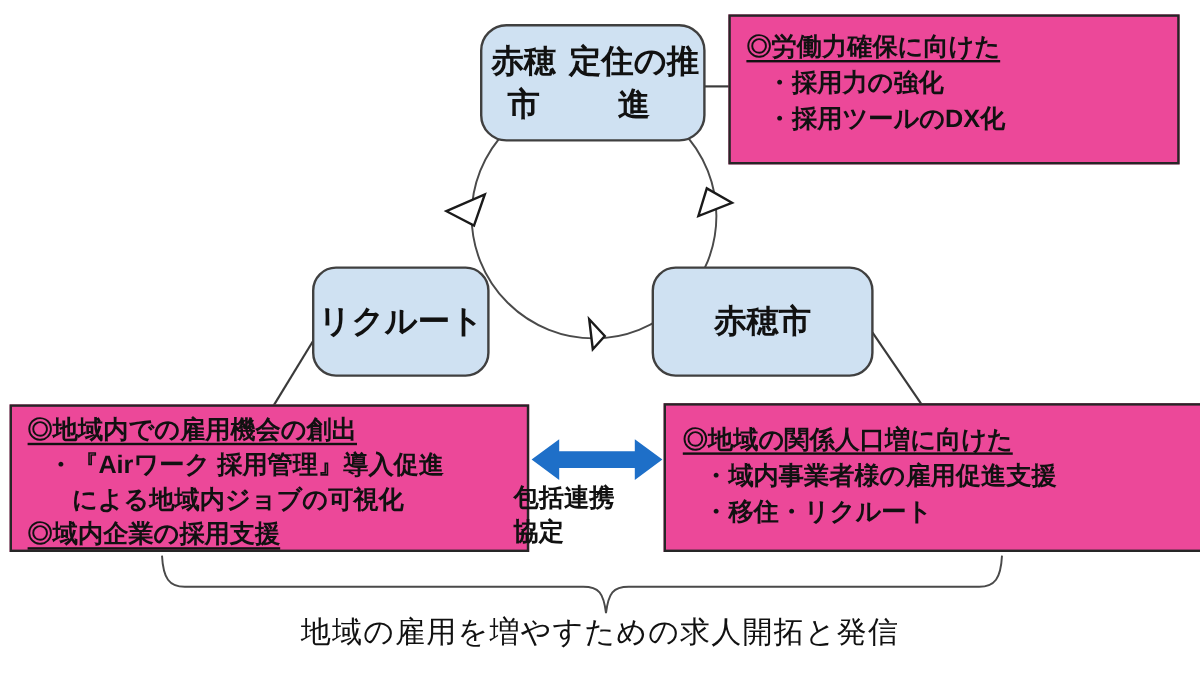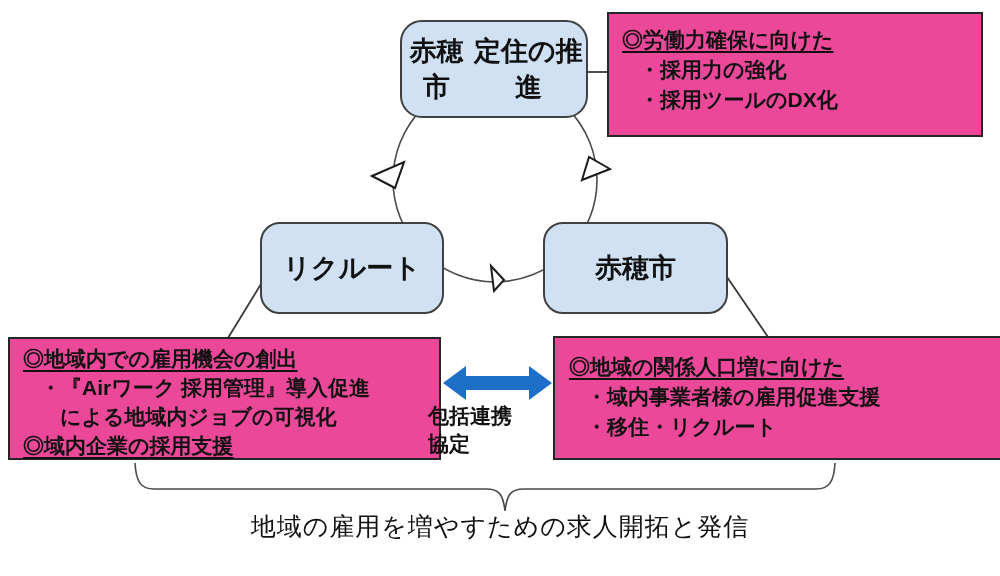--- a/index.html
+++ b/index.html
@@ -62,21 +62,21 @@
 
     <polygon class="bluearrow" points="443,383 466,366 466,376 529,376 529,366 552,383 529,400 529,390 466,390 466,400"></polygon>
 
     <path class="stroke-line" d="M135,463 C136,482 141,489 154,489 L486,489 C499,489 503,494 505,511 C507,494 511,489 524,489 L816,489 C829,489 834,482 835,463"></path>
   </svg>
 
   <div class="node" style="left:400px;top:20px;width:188px;height:98px;">
     <div>赤穂市</div>
     <div>定住の推進</div>
   </div>
-  <div class="node" style="left:260px;top:222px;width:184px;height:92px;border-radius:20px;">
+  <div class="node" style="left:260px;top:222px;width:148px;height:92px;border-radius:20px;">
     <div>リクルート</div>
   </div>
   <div class="node" style="left:543px;top:222px;width:185px;height:92px;border-radius:20px;">
     <div>赤穂市</div>
   </div>
 
   <div class="callout" style="left:607px;top:12px;width:376px;height:125px;padding:11px 0 0 13px;">
     <div class="ln u">◎労働力確保に向けた</div>
     <div class="ln ind1">・採用力の強化</div>
     <div class="ln ind1">・採用ツールのDX化</div>

